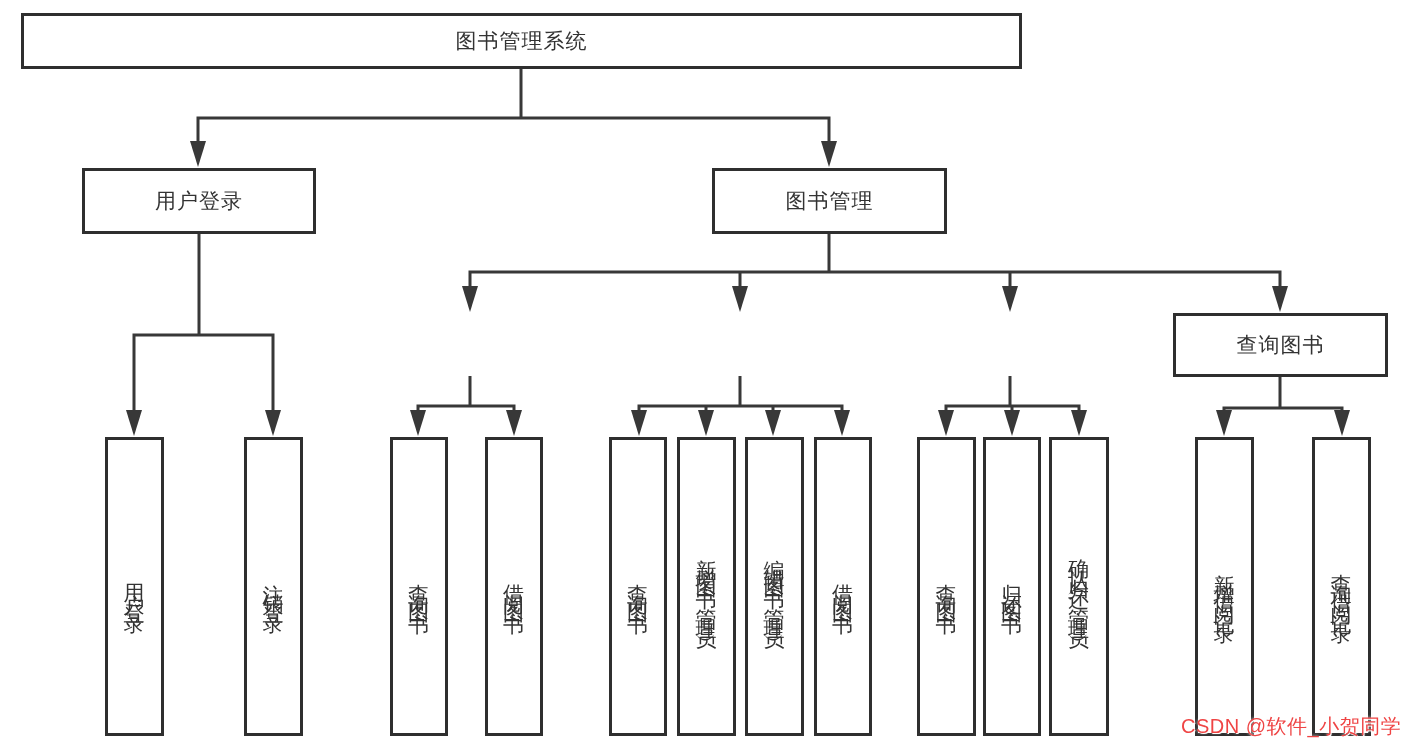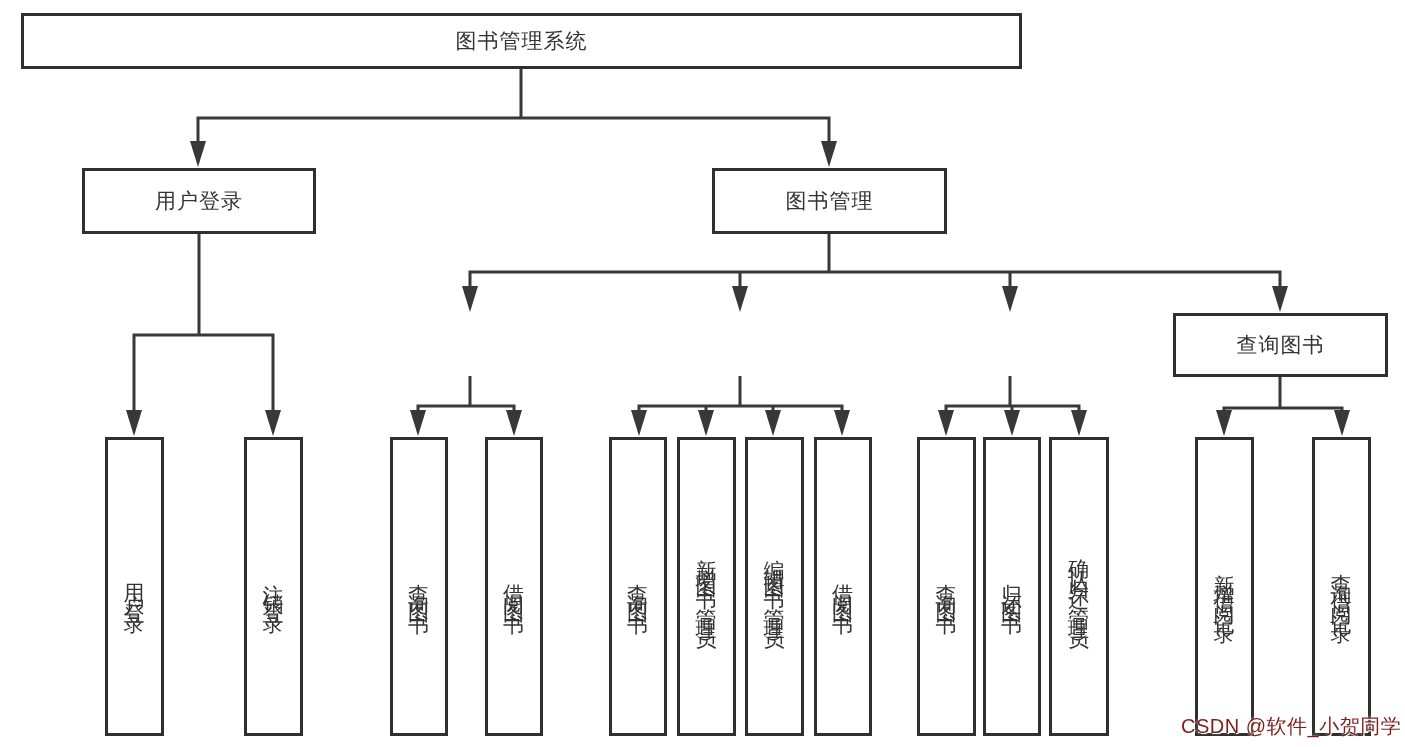--- a/index.html
+++ b/index.html
@@ -48,21 +48,21 @@
     font-size: 21px;
     letter-spacing: 10px;
     line-height: 1;
     white-space: nowrap;
   }
   #watermark {
     position: absolute;
     left: 1181px; top: 713px;
     width: 224px;
     font-size: 20px;
-    color: #7f1d1d;
+    color: #ef4444;
     letter-spacing: 0.5px;
     white-space: nowrap;
     z-index: 3;
     text-shadow: 0 0 3px #ffffff, 1px 1px 0 #ffffff;
   }
 </style>
 </head>
 <body>
 
 <div id="canvas">

